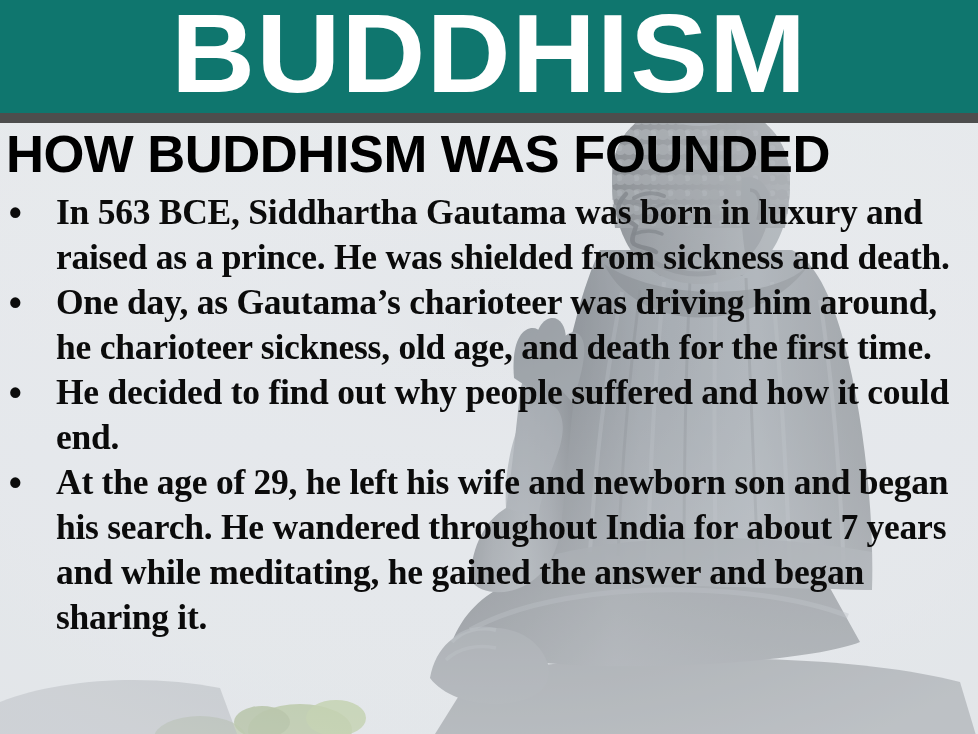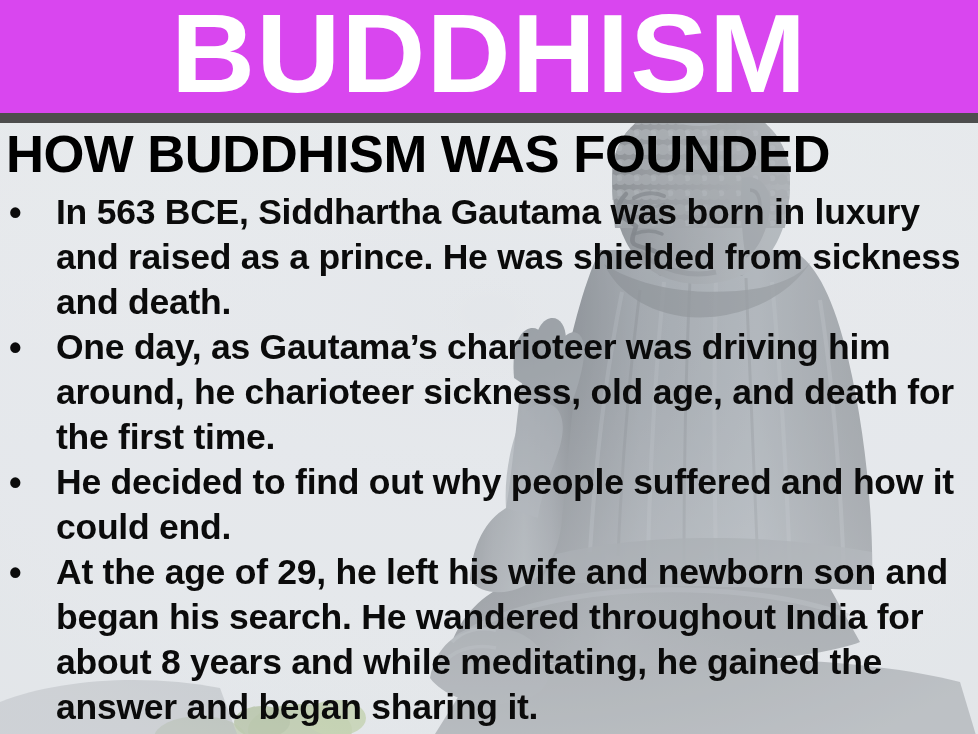--- a/index.html
+++ b/index.html
@@ -34,21 +34,21 @@
     height: 660px;
   }
 
   
   #title-band {
     position: absolute;
     left: 0;
     top: 0;
     width: 978px;
     height: 114px;
-    background: #d946ef;
+    background: #0f766e;
     overflow: hidden;
   }
   #title-text {
     position: absolute;
     left: 0;
     top: -6px;
     width: 978px;
     text-align: center;
     color: #ffffff;
     font-family: "Liberation Sans", sans-serif;
@@ -104,21 +104,21 @@
     text-align: left;
     padding-left: 9px;
     box-sizing: border-box;
     font-size: 36px;
     line-height: 45px;
     font-weight: 700;
   }
   .bullet-text {
     flex: 1 1 auto;
     padding-right: 14px;
-    font-family: Liberation Sans, sans-serif;
+    font-family: Liberation Serif, serif;
     font-weight: 700;
     font-size: 35.5px;
     line-height: 45px;
     letter-spacing: -0.25px;
   }
 </style>
 </head>
 <body>
 
 <div id="slide">
@@ -304,18 +304,18 @@
       <div class="bullet-text">One day, as Gautama’s charioteer was driving him around, he charioteer sickness, old age, and death for the first time.</div>
     </div>
 
     <div class="bullet-row">
       <div class="bullet-mark">•</div>
       <div class="bullet-text">He decided to find out why people suffered and how it could end.</div>
     </div>
 
     <div class="bullet-row">
       <div class="bullet-mark">•</div>
-      <div class="bullet-text">At the age of 29, he left his wife and newborn son and began his search. He wandered throughout India for about 8 years and while meditating, he gained the answer and began sharing it.</div>
+      <div class="bullet-text">At the age of 29, he left his wife and newborn son and began his search. He wandered throughout India for about 7 years and while meditating, he gained the answer and began sharing it.</div>
     </div>
 
   </div>
 
 </div>
 
 </body></html>

